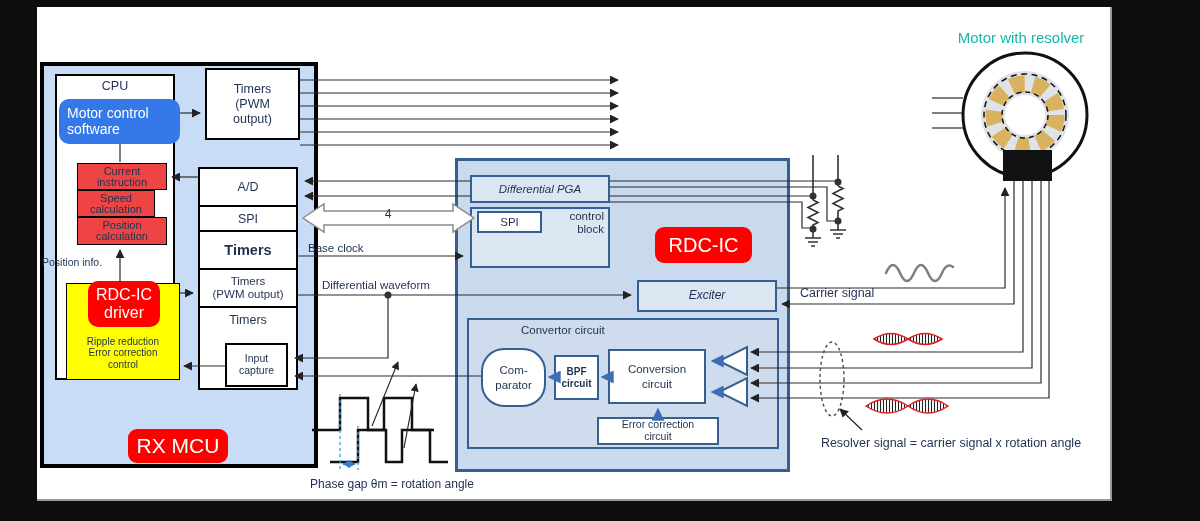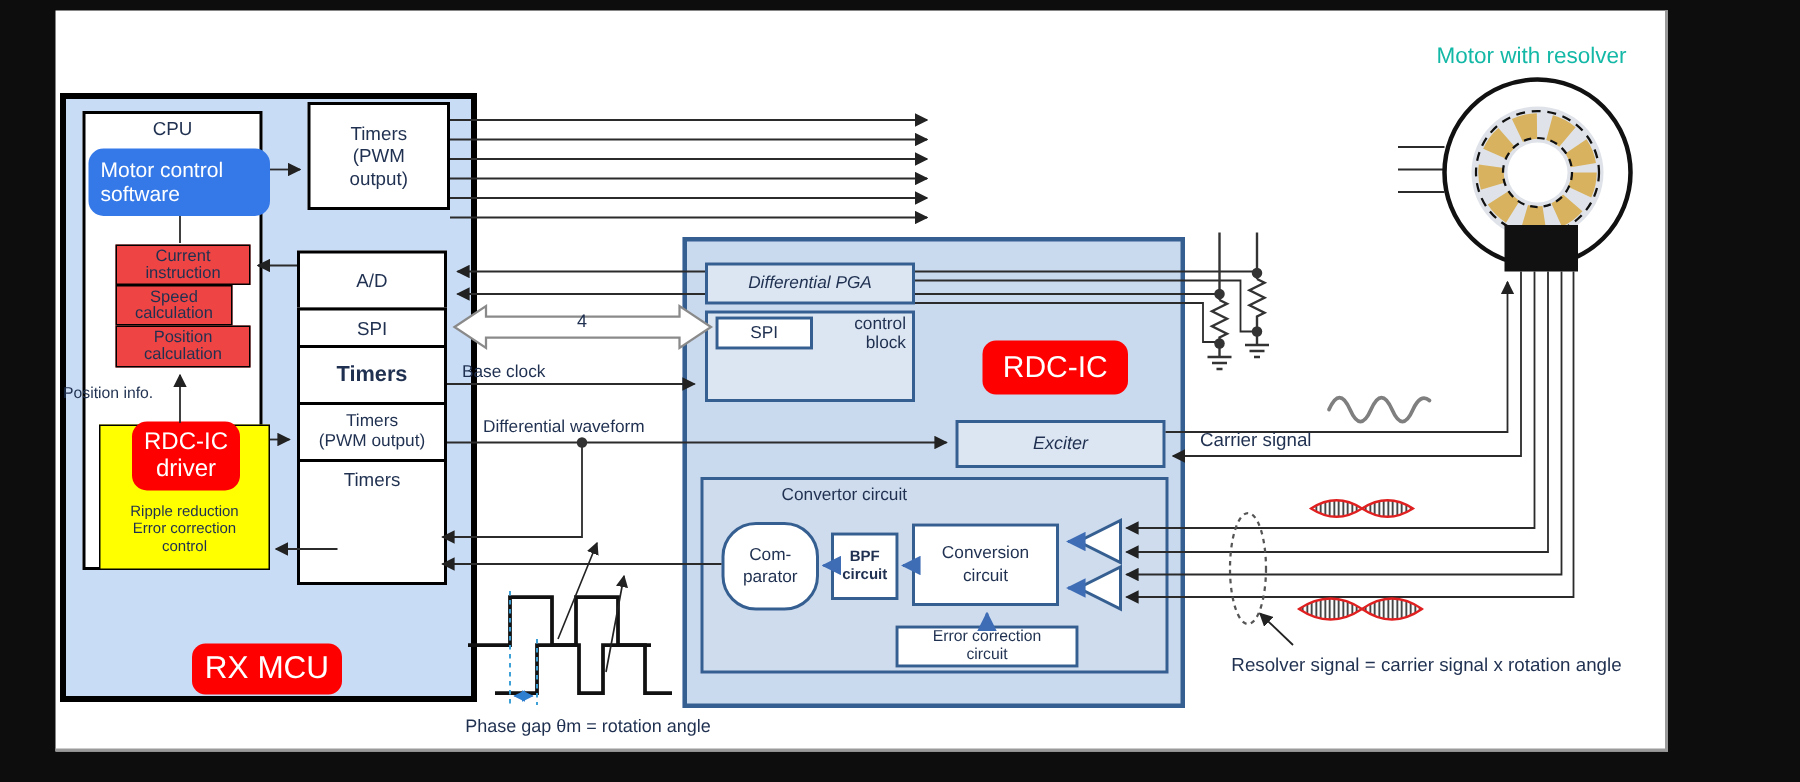--- a/index.html
+++ b/index.html
@@ -49,20 +49,22 @@
   <div class="box z20 blk" style="left:205px;top:68px;width:95px;height:72px;font-size:12.5px;line-height:1.2;">Timers
 (PWM
 output)</div>
   <div class="box z20 blk" style="left:198px;top:167px;width:100px;height:40px;font-size:12.5px;">A/D</div>
   <div class="box z20 blk" style="left:198px;top:205px;width:100px;height:27px;font-size:12.5px;">SPI</div>
   <div class="box z20 blk" style="left:198px;top:230px;width:100px;height:40px;font-size:14.5px;font-weight:bold;">Timers</div>
   <div class="box z20 blk" style="left:198px;top:268px;width:100px;height:40px;font-size:11.5px;">Timers
 (PWM output)</div>
   <div class="box z20 blk" style="left:198px;top:306px;width:100px;height:84px;"></div>
   <div class="lbl z20" style="left:198px;top:313px;width:100px;text-align:center;font-size:12.5px;">Timers</div>
+  <div class="box z20 blk" style="left:225px;top:343px;width:63px;height:44px;font-size:10.5px;">Input
+capture</div>
 
 
   <div class="box z10" style="left:455px;top:158px;width:335px;height:314px;background:#c9d9ee;border:3px solid #365f91;"></div>
   <div class="box z20 rdcbox" style="left:470px;top:175px;width:140px;height:28px;font-size:11.5px;">Differential PGA</div>
   <div class="box z20 rdcbox" style="left:470px;top:207px;width:140px;height:61px;"></div>
   <div class="box z20 whitebox" style="left:477px;top:211px;width:65px;height:22px;font-size:11.5px;">SPI</div>
   <div class="lbl z20" style="left:546px;top:210px;width:58px;text-align:right;font-size:11.5px;">control
 block</div>
   <div class="box z20 redtag" style="left:655px;top:227px;width:97px;height:36px;font-size:20px;">RDC-IC</div>
   <div class="box z20 rdcbox" style="left:637px;top:280px;width:140px;height:32px;font-size:12px;">Exciter</div>

